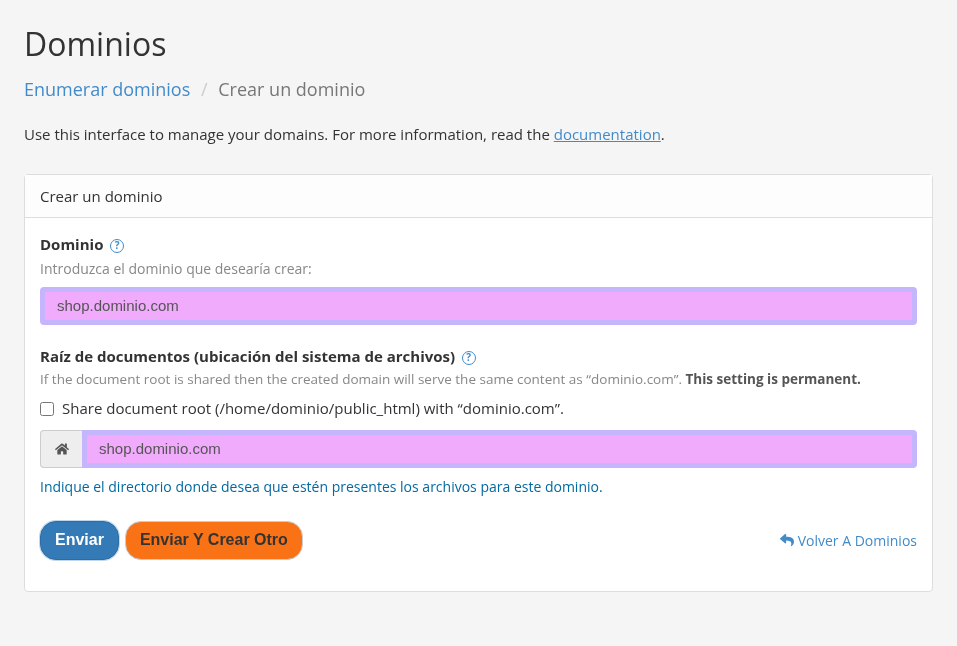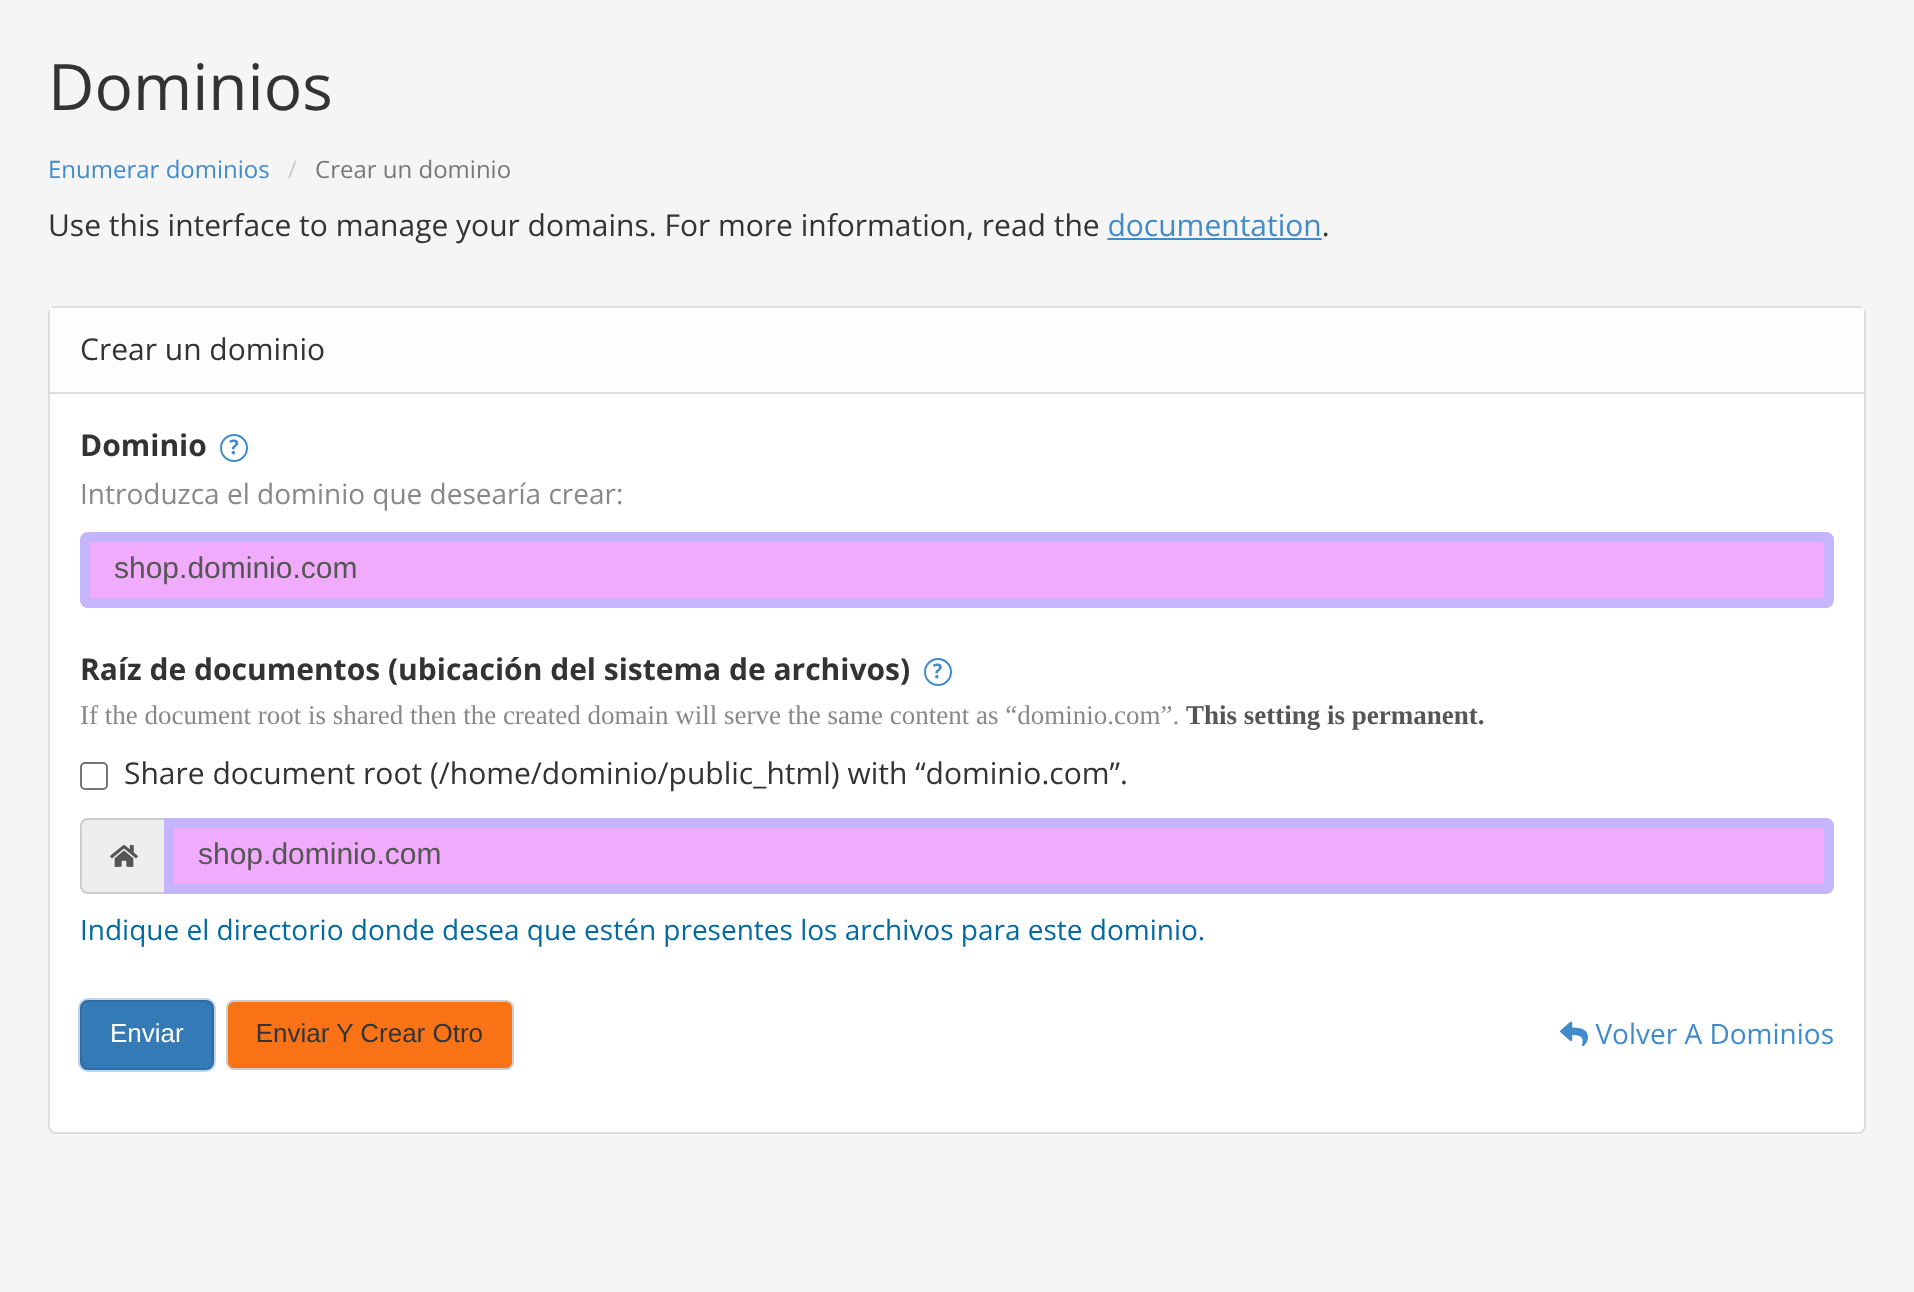--- a/index.html
+++ b/index.html
@@ -17,22 +17,22 @@
     .container {
       padding: 20px 24px;
     }
     .page-title {
       font-size: 32px;
       font-weight: 400;
       color: #333;
       margin-bottom: 8px;
     }
     .breadcrumb {
-      margin-bottom: 8px;
-      font-size: 12px;
+      margin-bottom: 20px;
+      font-size: 18px;
     }
     .breadcrumb a {
       color: #428bca;
       text-decoration: none;
     }
     .breadcrumb-sep {
       color: #ccc;
       margin: 0 6px;
     }
     .breadcrumb-current {
@@ -91,21 +91,20 @@
     }
     .help-text {
       color: #888;
       font-size: 14px;
       margin-bottom: 8px;
     }
     .help-text-small {
       color: #888;
       font-size: 13.5px;
       margin-bottom: 8px;
-      font-family: Liberation Serif, serif;
     }
     .help-text-bold {
       font-weight: 700;
       color: #555;
     }
     .form-control {
       display: block;
       width: 100%;
       padding: 8px 12px;
       font-size: 15px;
@@ -160,26 +159,27 @@
       margin-top: 24px;
       margin-bottom: 16px;
     }
     .button-group {
       display: flex;
       gap: 6px;
     }
     .btn {
       display: inline-block;
       padding: 8px 14px;
-      font-size: 13px;
-      border-radius: 4px;
+      font-size: 16px;
+      border-radius: 16px;
       cursor: pointer;
       border: 1px solid transparent;
       text-align: center;
       line-height: 1.3;
+      font-weight: bold;
     }
     .btn-primary {
       background: #337ab7;
       border-color: #2e6da4;
       color: #fff;
       box-shadow: 0 0 0 1px rgba(51,122,183,0.3);
     }
     .btn-default {
       background: #f97316;
       border-color: #ccc;

